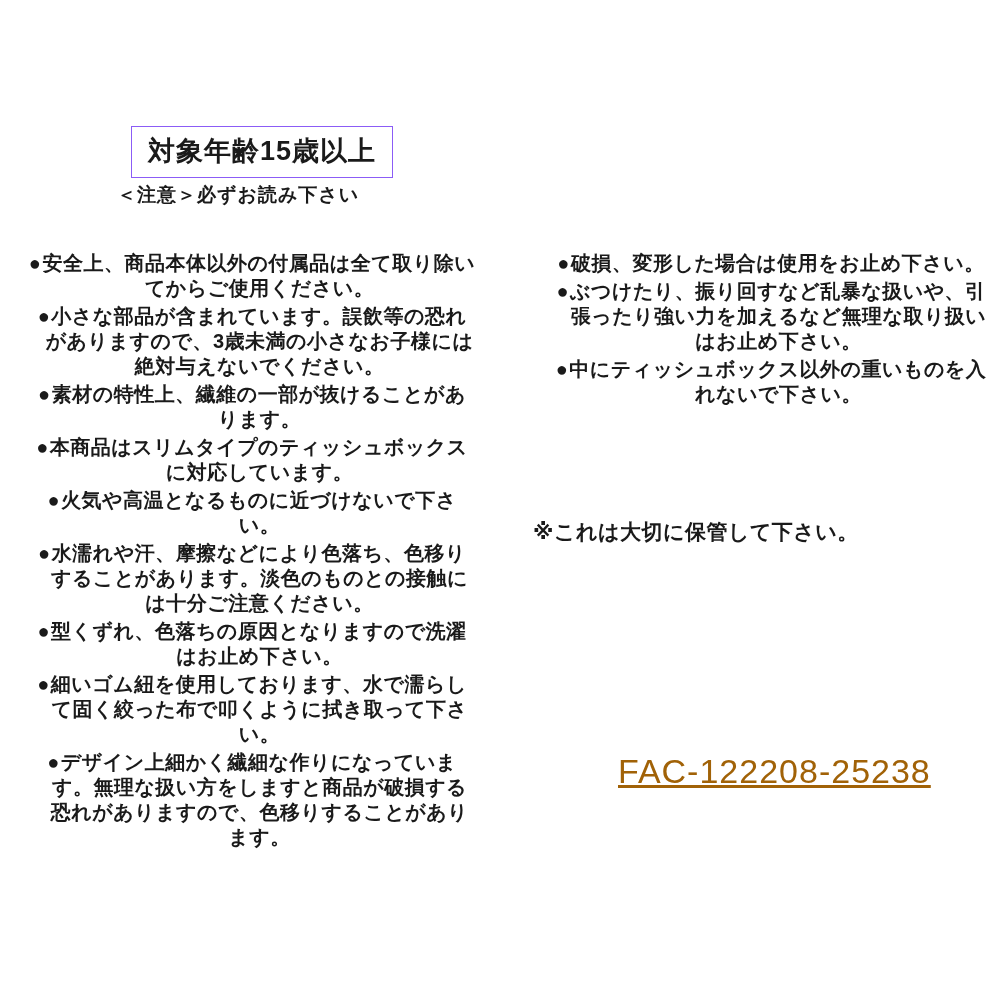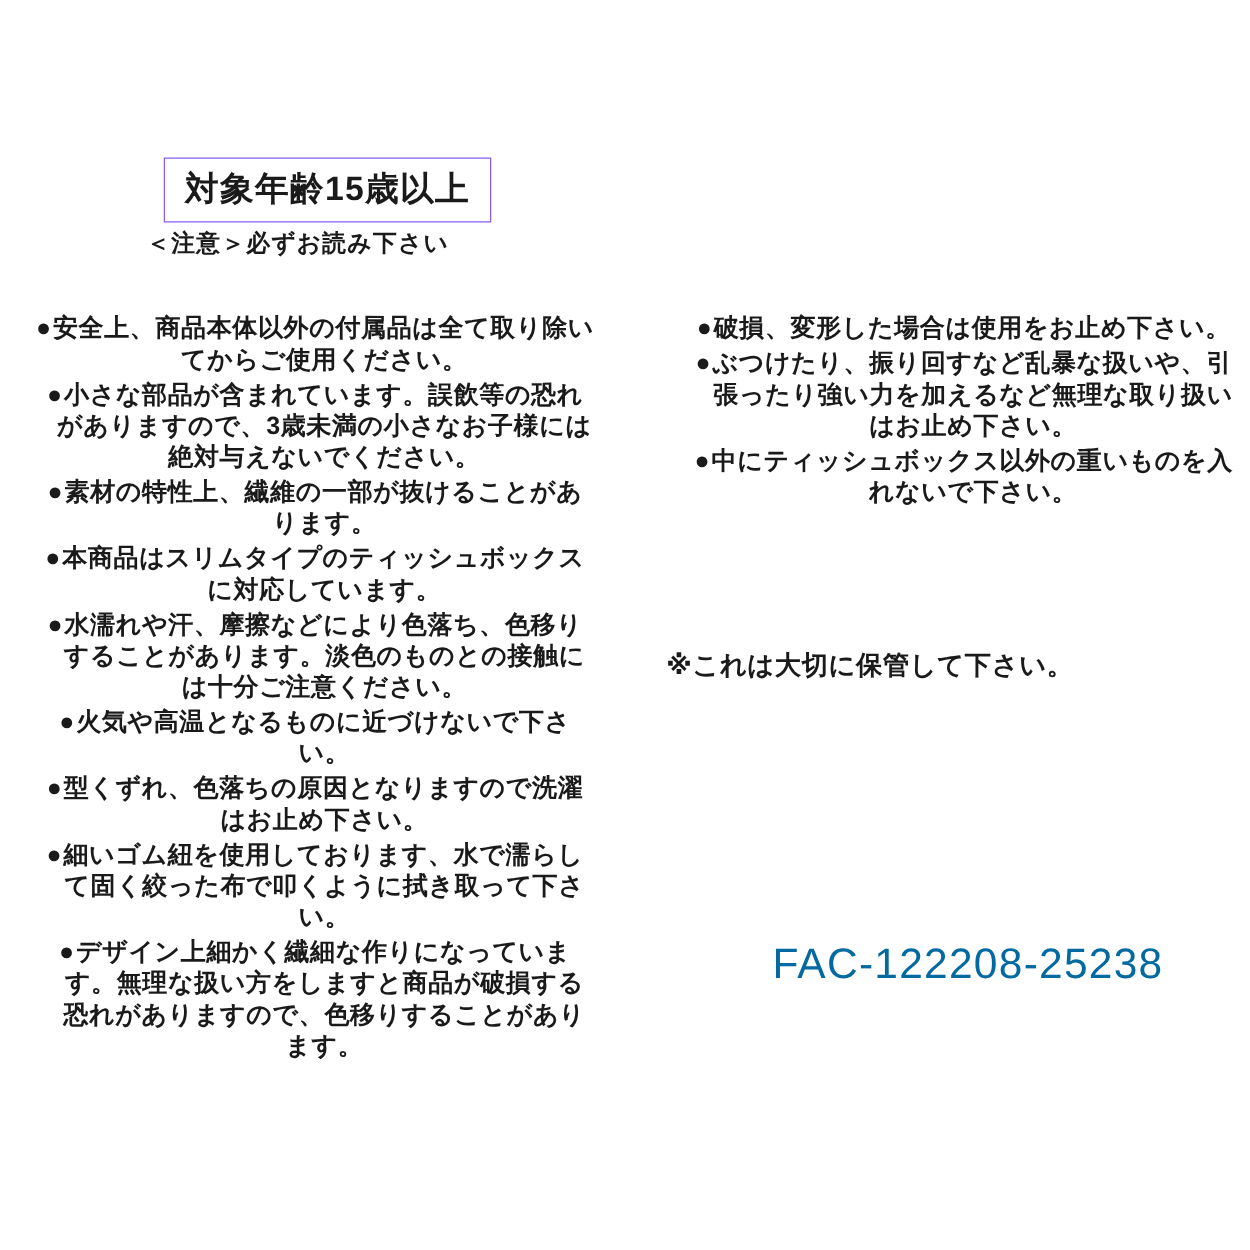--- a/index.html
+++ b/index.html
@@ -67,42 +67,43 @@
     letter-spacing: 0.5px;
     white-space: nowrap;
     text-align: center;
   }
   .code {
     position: absolute;
     left: 618px;
     top: 752px;
     font-size: 34px;
     letter-spacing: 1px;
-    color: #0369a1;
+    color: #a16207;
     white-space: nowrap;
+    text-decoration: underline;
   }
 </style>
 </head>
 <body>
 
 <div class="sheet">
 
   <div class="age-box">
     <span>対象年齢15歳以上</span>
   </div>
 
   <div class="caution-heading">＜注意＞必ずお読み下さい</div>
 
   <ul class="col col-left">
       <li><span class="bullet">●</span><span>安全上、商品本体以外の付属品は全て取り除いてからご使用ください。</span></li>
       <li><span class="bullet">●</span><span>小さな部品が含まれています。誤飲等の恐れがありますので、3歳未満の小さなお子様には絶対与えないでください。</span></li>
       <li><span class="bullet">●</span><span>素材の特性上、繊維の一部が抜けることがあります。</span></li>
       <li><span class="bullet">●</span><span>本商品はスリムタイプのティッシュボックスに対応しています。</span></li>
+      <li><span class="bullet">●</span><span>火気や高温となるものに近づけないで下さい。</span></li>
       <li><span class="bullet">●</span><span>水濡れや汗、摩擦などにより色落ち、色移りすることがあります。淡色のものとの接触には十分ご注意ください。</span></li>
-      <li><span class="bullet">●</span><span>火気や高温となるものに近づけないで下さい。</span></li>
       <li><span class="bullet">●</span><span>型くずれ、色落ちの原因となりますので洗濯はお止め下さい。</span></li>
       <li><span class="bullet">●</span><span>細いゴム紐を使用しております、水で濡らして固く絞った布で叩くように拭き取って下さい。</span></li>
       <li><span class="bullet">●</span><span>デザイン上細かく繊細な作りになっています。無理な扱い方をしますと商品が破損する恐れがありますので、色移りすることがあります。</span></li>
     </ul>
 
   <ul class="col col-right">
       <li><span class="bullet">●</span><span>破損、変形した場合は使用をお止め下さい。</span></li>
       <li><span class="bullet">●</span><span>ぶつけたり、振り回すなど乱暴な扱いや、引張ったり強い力を加えるなど無理な取り扱いはお止め下さい。</span></li>
       <li><span class="bullet">●</span><span>中にティッシュボックス以外の重いものを入れないで下さい。</span></li>
     </ul>

